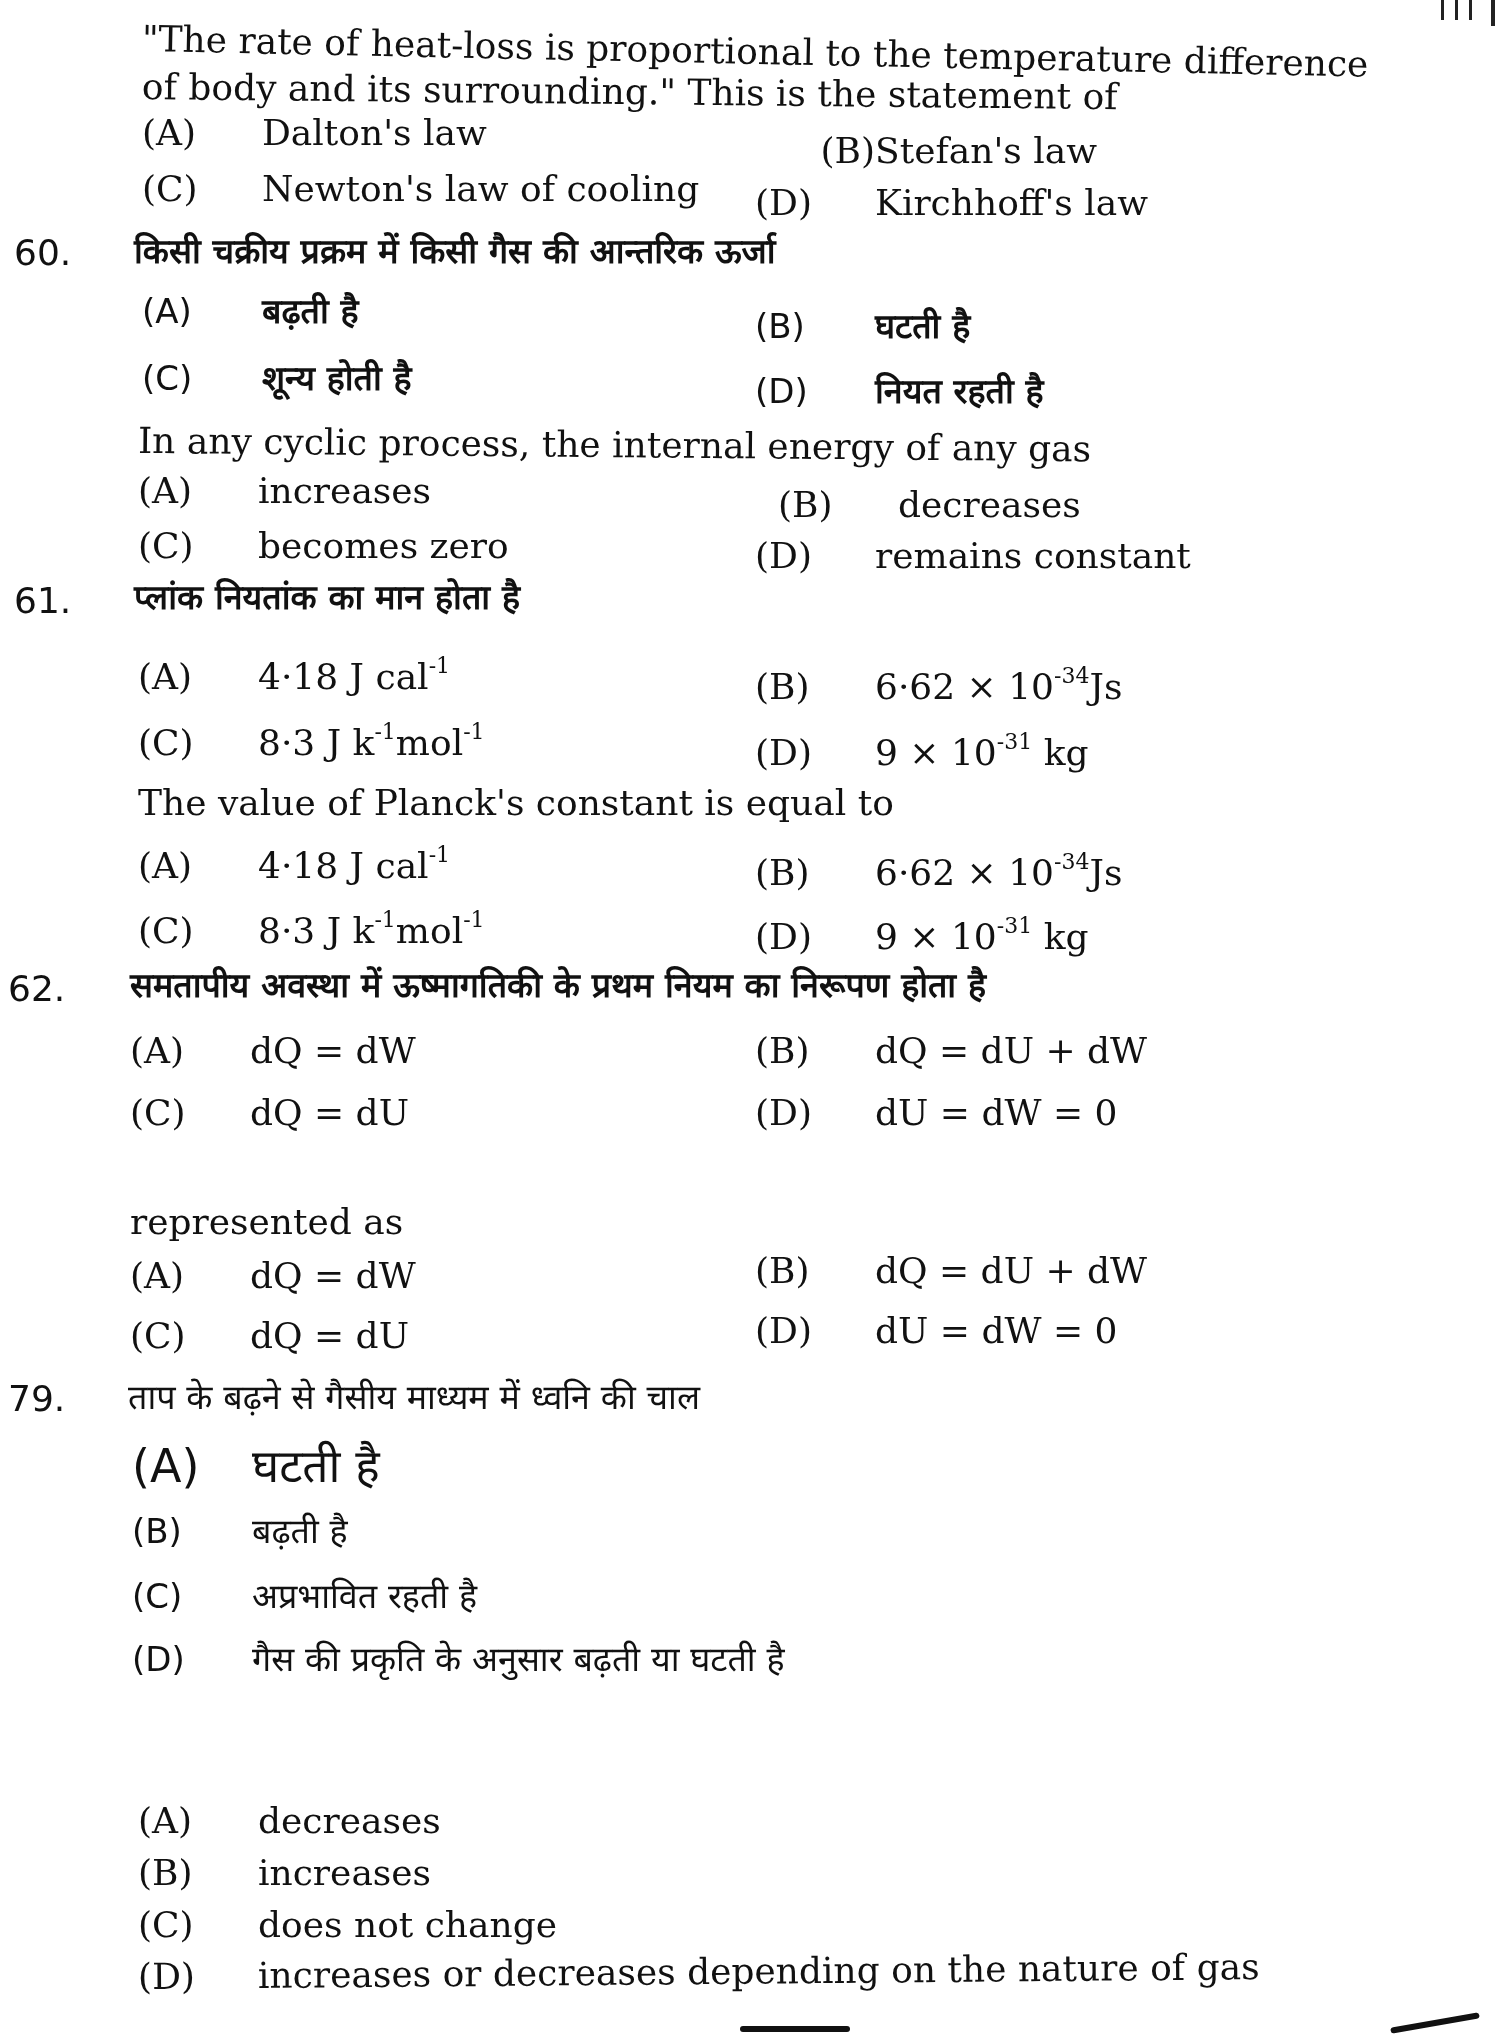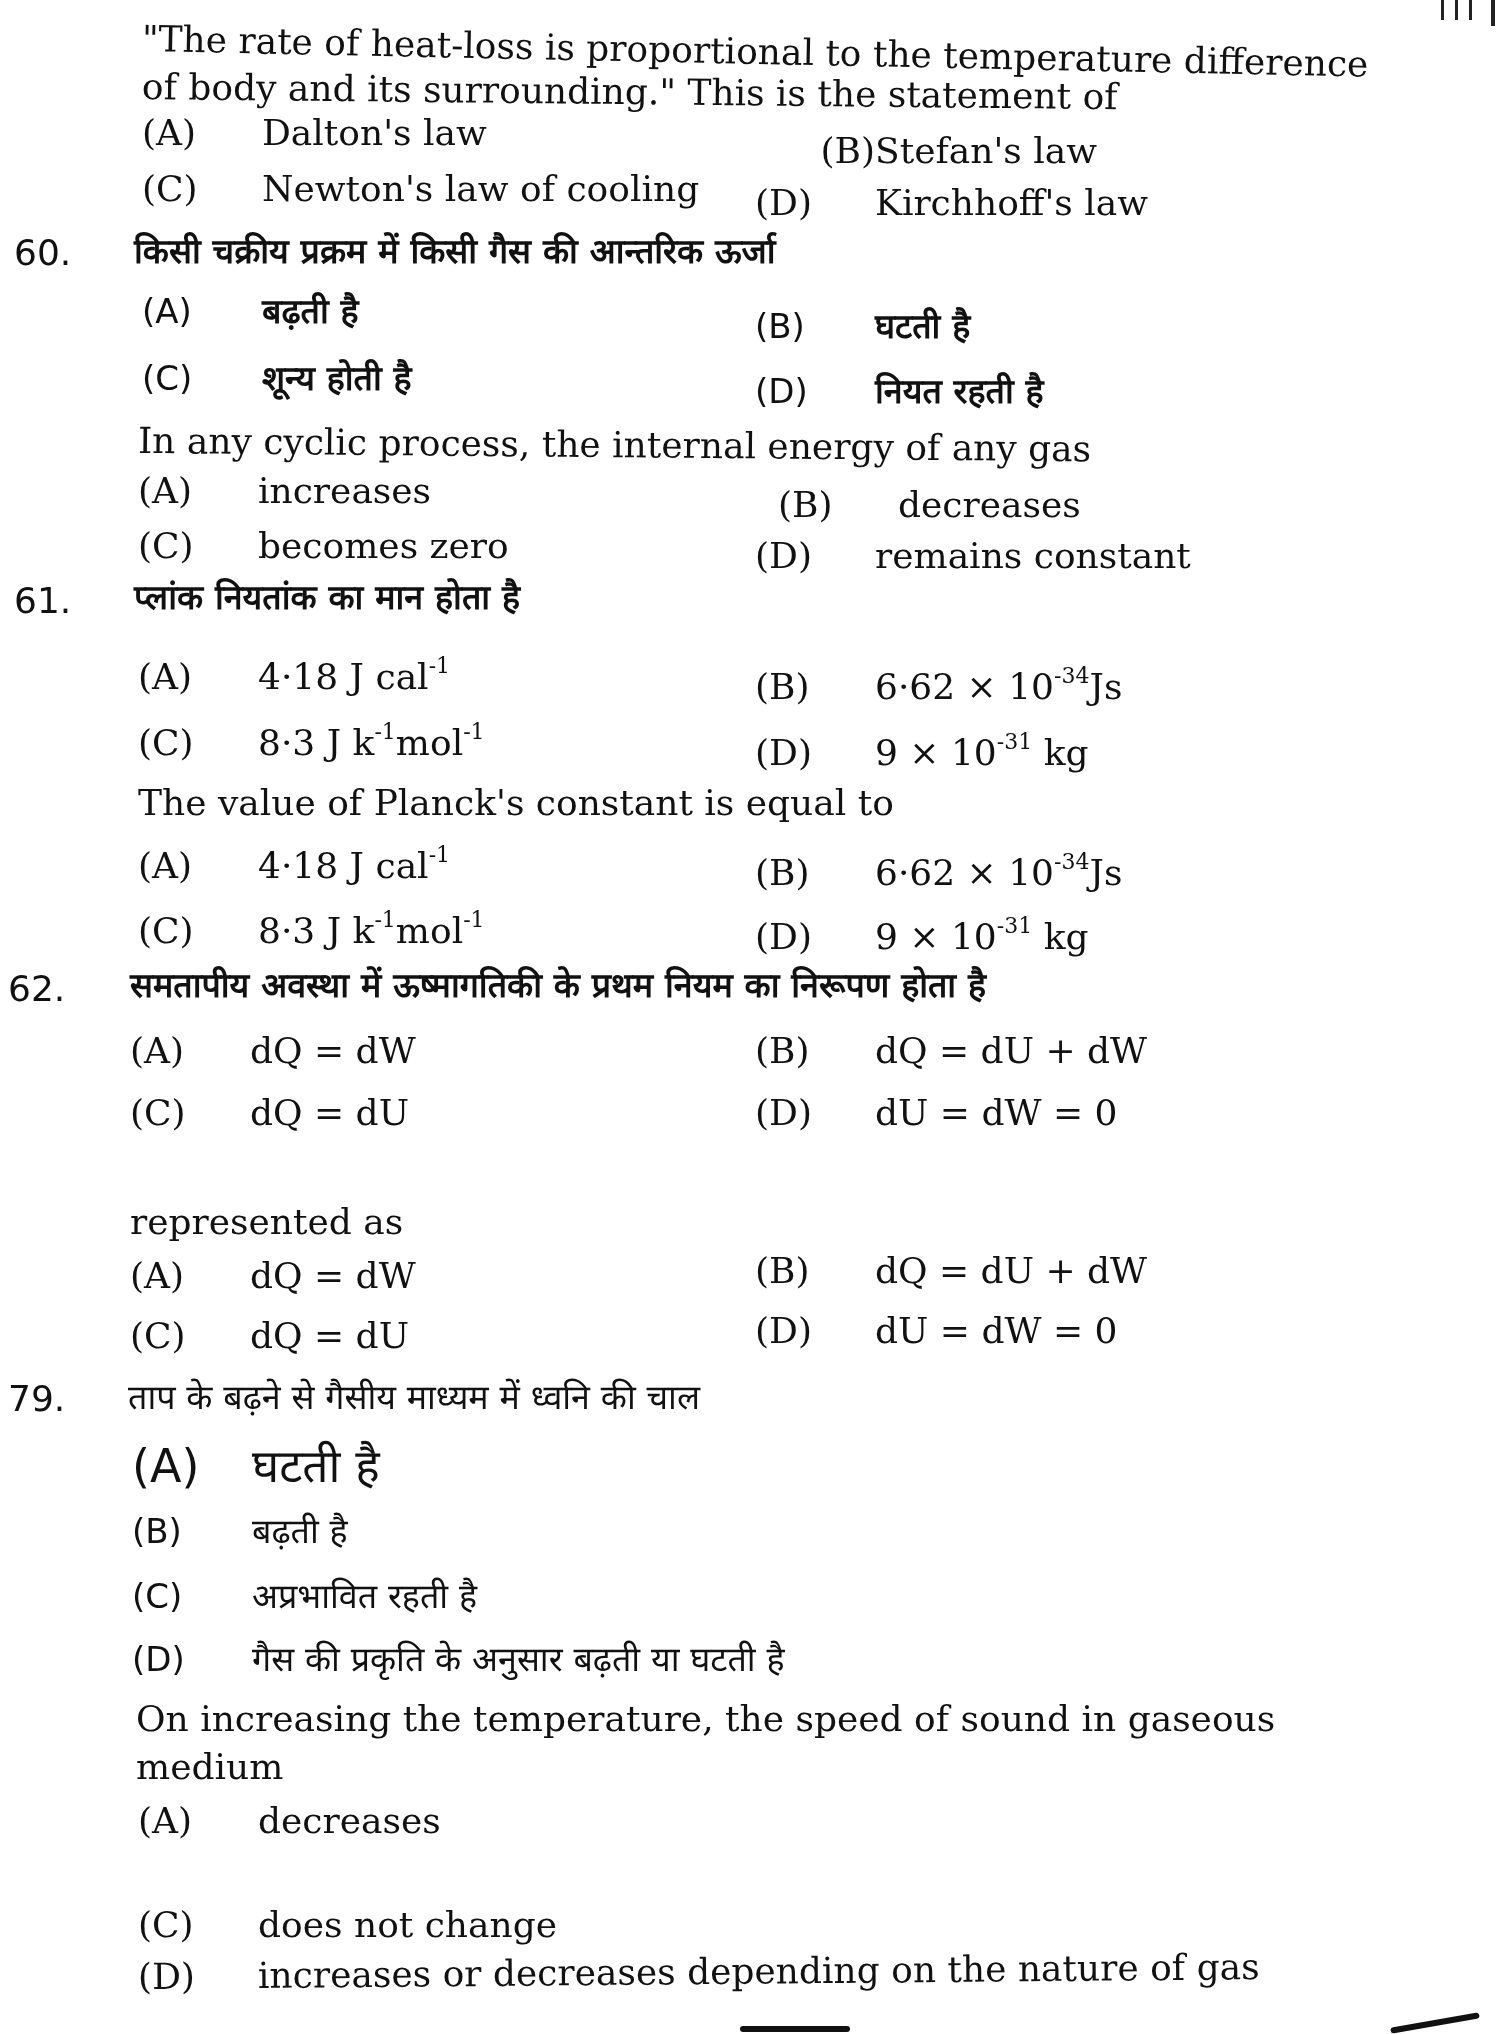--- a/index.html
+++ b/index.html
@@ -76,20 +76,20 @@
   <div class="opt math" style="left:755px; top:1250px;"><span class="lbl">(B)</span><span>dQ = dU + dW</span></div>
   <div class="opt math" style="left:130px; top:1315px;"><span class="lbl">(C)</span><span>dQ = dU</span></div>
   <div class="opt math" style="left:755px; top:1310px;"><span class="lbl">(D)</span><span>dU = dW = 0</span></div>
 
   <div class="qnum" style="left:8px; top:1378px;">79.</div>
   <div class="line hindi" style="left:128px; top:1376px; font-size:34px; font-weight:normal;">ताप के बढ़ने से गैसीय माध्यम में ध्वनि की चाल</div>
   <div class="opt hindi" style="left:132px; top:1445px; font-size:46px; font-weight:normal;"><span class="lbl">(A)</span><span>घटती है</span></div>
   <div class="opt hindi" style="left:132px; top:1510px; font-size:34px; font-weight:normal;"><span class="lbl">(B)</span><span>बढ़ती है</span></div>
   <div class="opt hindi" style="left:132px; top:1575px; font-size:34px; font-weight:normal;"><span class="lbl">(C)</span><span>अप्रभावित रहती है</span></div>
   <div class="opt hindi" style="left:132px; top:1638px; font-size:34px; font-weight:normal;"><span class="lbl">(D)</span><span>गैस की प्रकृति के अनुसार बढ़ती या घटती है</span></div>
-  <div class="justify" style="left:136px; top:1695px;"><span>On increasing the temperature, the speed of sound in gaseous</span><br><span>medium</span></div>
   <div class="opt" style="left:138px; top:1800px;"><span class="lbl">(A)</span><span>decreases</span></div>
+  <div class="opt" style="left:138px; top:1852px;"><span class="lbl">(B)</span><span>increases</span></div>
   <div class="opt" style="left:138px; top:1904px;"><span class="lbl">(C)</span><span>does not change</span></div>
   <div class="opt" style="left:138px; top:1956px; transform:rotate(-0.5deg); transform-origin:left;"><span class="lbl">(D)</span><span>increases or decreases depending on the nature of gas</span></div>
 
   <div class="scanmark" style="left:740px; top:2026px; width:110px;"></div>
   <div class="scanmark" style="left:1390px; top:2020px; width:90px; transform:rotate(-10deg);"></div>
 </div>
 
 </body></html>

